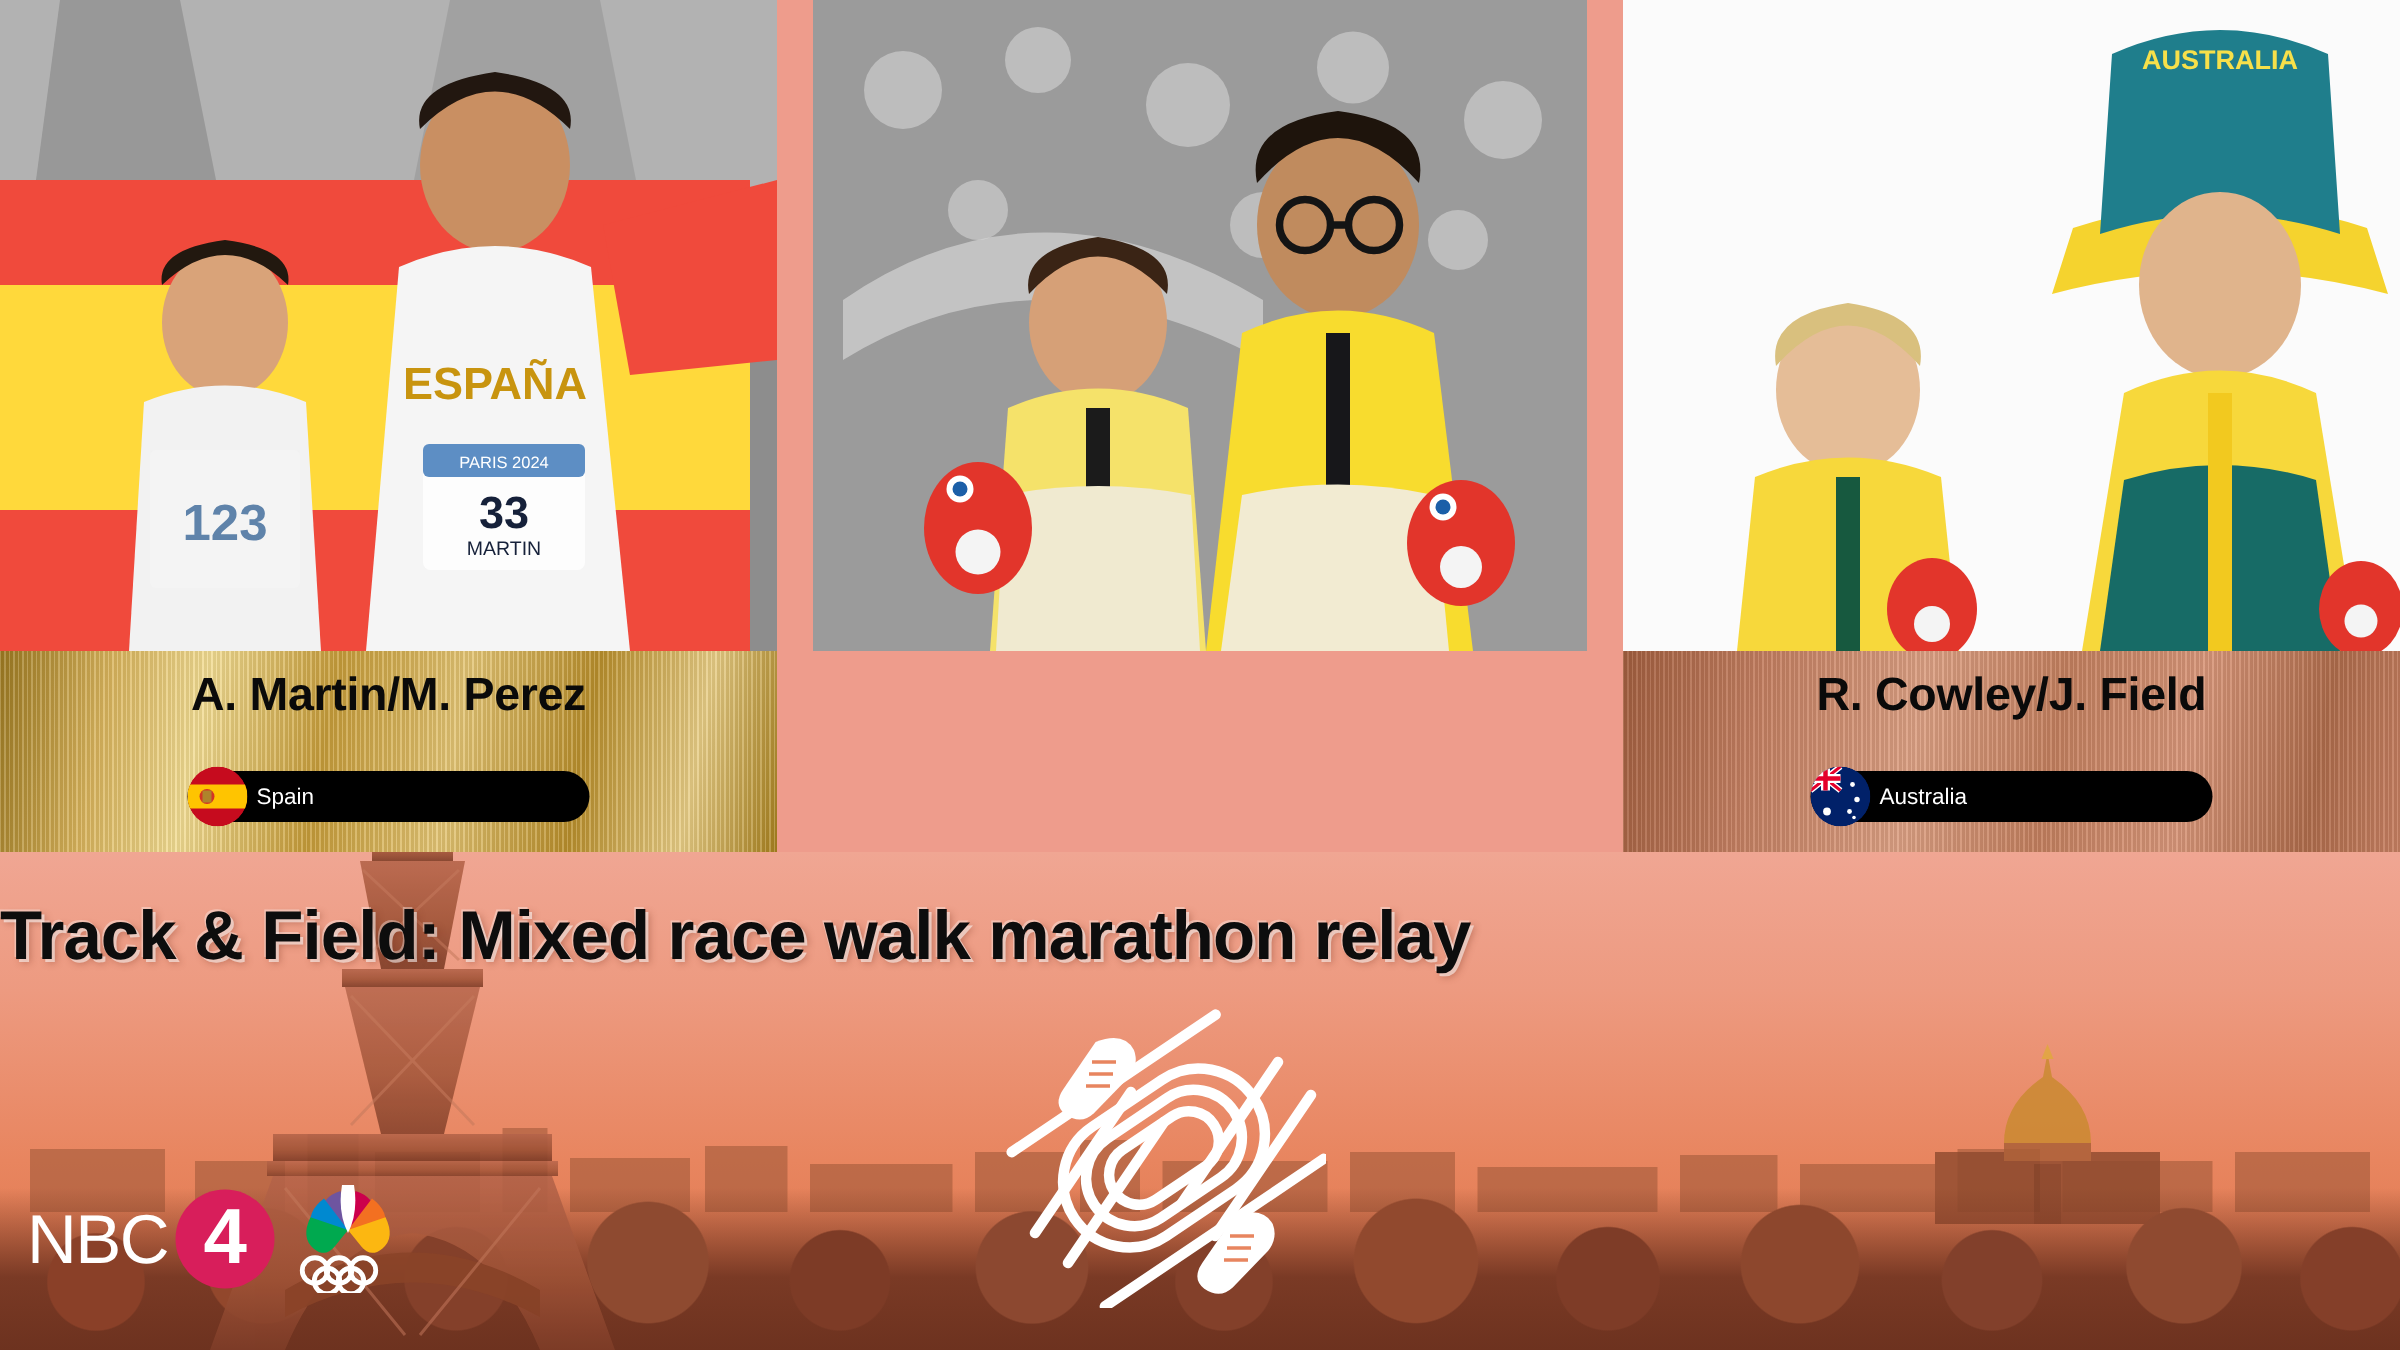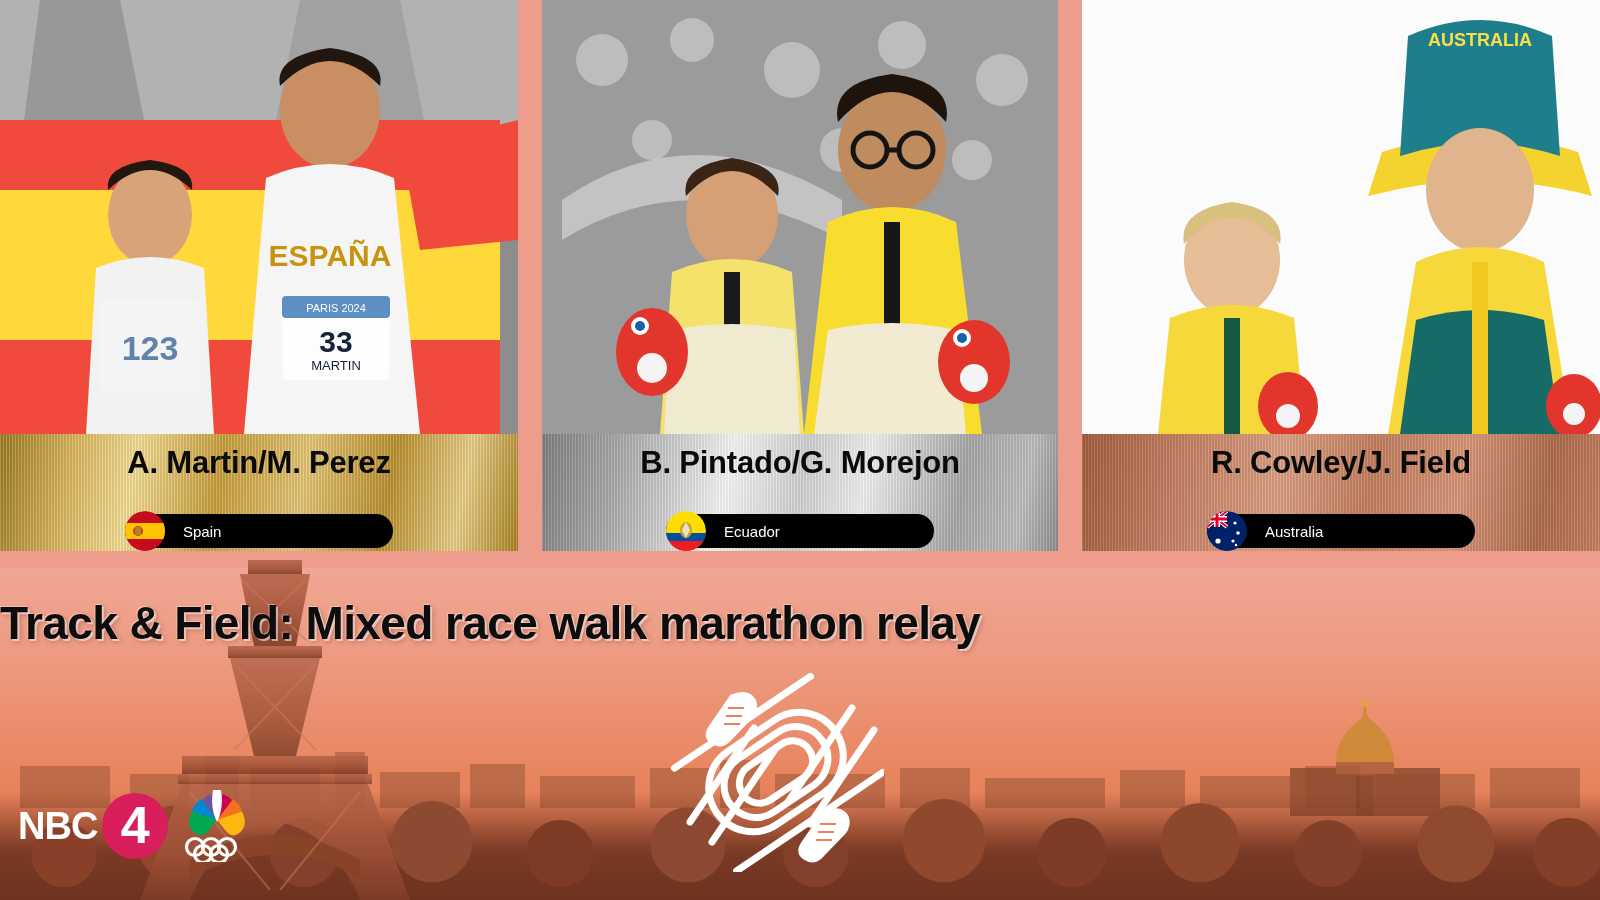--- a/index.html
+++ b/index.html
@@ -56,21 +56,21 @@
     display:flex; gap:24px;
   }
   .card { position:relative; overflow:hidden; height:568px; }
   .card.c1 { width:518px; }
   .card.c2 { width:516px; }
   .card.c3 { width:518px; }
   .photo { position:absolute; left:0; right:0; top:0; height:434px; overflow:hidden; }
 
   
   .namebar {
-    position:absolute; left:0; right:0; top:434px; height:117px;
+    position:absolute; left:0; right:0; top:434px; height:134px;
     display:flex; flex-direction:column; align-items:center; justify-content:flex-start;
     padding-top:13px;
   }
   .namebar.gold {
     background:
       repeating-linear-gradient(90deg, rgba(255,255,255,.18) 0 1px, rgba(0,0,0,.07) 1px 3px),
       linear-gradient(100deg,#9d7a22 0%, #d9b45c 14%, #f2dC92 26%, #c79d3a 42%, #e3c473 58%, #b98f2c 74%, #e8cd85 88%, #a8811f 100%);
   }
   .namebar.silver {
     background:
@@ -87,21 +87,21 @@
     white-space:nowrap; line-height:1;
   }
 
   
   .pill-wrap { position:absolute; top:80px; display:flex; align-items:center; }
   .pill {
     height:34px; background:#000; border-radius:17px;
     display:flex; align-items:center; padding-left:46px; padding-right:22px;
     min-width:268px;
   }
-  .pill-label { color:#fff; font-size:15px; line-height:1;margin-left:12px; }
+  .pill-label { color:#fff; font-size:15px; line-height:1; }
   .flag-circle {
     position:absolute; left:0; top:-3px; width:40px; height:40px;
     border-radius:50%; overflow:hidden; z-index:3;
   }
 
   
   #title {
     position:absolute; left:0; right:0; top:596px; z-index:4;
     text-align:left;
     font-size:46px; font-weight:bold; color:#0d0d0d; letter-spacing:-.6px;
@@ -109,21 +109,21 @@
        2px 2px 0 rgba(255,255,255,.55),
       -1px -1px 0 rgba(255,255,255,.35),
        3px 3px 5px rgba(120,50,30,.35);
   }
 
   
   #sport-icon { position:absolute; left:668px; top:672px; width:216px; height:200px; z-index:3; }
 
   
   #nbc-logo { position:absolute; left:18px; top:786px; height:80px; z-index:5; display:flex; align-items:center; }
-  .nbc-text { font-size:38px; font-weight:bold; color:#fff; letter-spacing:-1px; line-height:1; }
+  .nbc-text { font-size:46px; font-weight:normal; color:#fff; letter-spacing:-1px; line-height:1; }
   .four-circle {
     width:66px; height:66px; border-radius:50%; background:#D81E5B;
     display:flex; align-items:center; justify-content:center; margin-left:5px;
   }
   .four-glyph { color:#fff; font-size:52px; font-weight:bold; line-height:1; margin-top:-3px; }
   .peacock-rings { margin-left:12px; width:74px; height:72px; }
 </style>
 </head>
 <body>
 
@@ -291,37 +291,20 @@
           <circle cx="98" cy="326" r="9" fill="#fff"></circle>
             <circle cx="98" cy="326" r="5" fill="#1B5FA8"></circle>
           <ellipse cx="432" cy="362" rx="36" ry="42" fill="#E2352B"></ellipse>
           <circle cx="432" cy="378" r="14" fill="#F4F4F4"></circle>
           <circle cx="420" cy="338" r="9" fill="#fff"></circle>
             <circle cx="420" cy="338" r="5" fill="#1B5FA8"></circle>
         </g>
       </svg>
     </div>
 
-    <div class="namebar silver">
-      <div class="athlete-name">B. Pintado/G. Morejon</div>
-      <div class="pill-wrap">
-        <div class="pill">
-          <span class="pill-label">Ecuador</span>
-        </div>
-        <span class="flag-circle">
-          <svg viewBox="0 0 40 40" width="40" height="40">
-            <circle cx="20" cy="20" r="20" fill="#FFDD00"></circle>
-            <path d="M0 22 h40 v8 H0 z" fill="#034EA2"></path>
-            <path d="M0 30 h40 v10 H0 z" fill="#ED1C24"></path>
-            <ellipse cx="20" cy="19" rx="6" ry="8" fill="#C9A227" opacity=".95"></ellipse>
-            <path d="M20 11 l4 8 -4 8 -4 -8 z" fill="#F2F2F2" opacity=".8"></path>
-          </svg>
-        </span>
-      </div>
-    </div>
   </div>
 
   <div class="card c3">
     <div class="photo">
       <svg viewBox="0 0 518 434" preserveAspectRatio="xMidYMid slice" width="518" height="434">
         <rect width="518" height="434" fill="#FBFBFB"></rect>
 
         <g>
           <ellipse cx="150" cy="260" rx="48" ry="56" fill="#E5BD97"></ellipse>
           <path d="M102 244 Q150 190 198 244 Q204 210 150 202 Q96 210 102 244 Z" fill="#D9C07E"></path>

